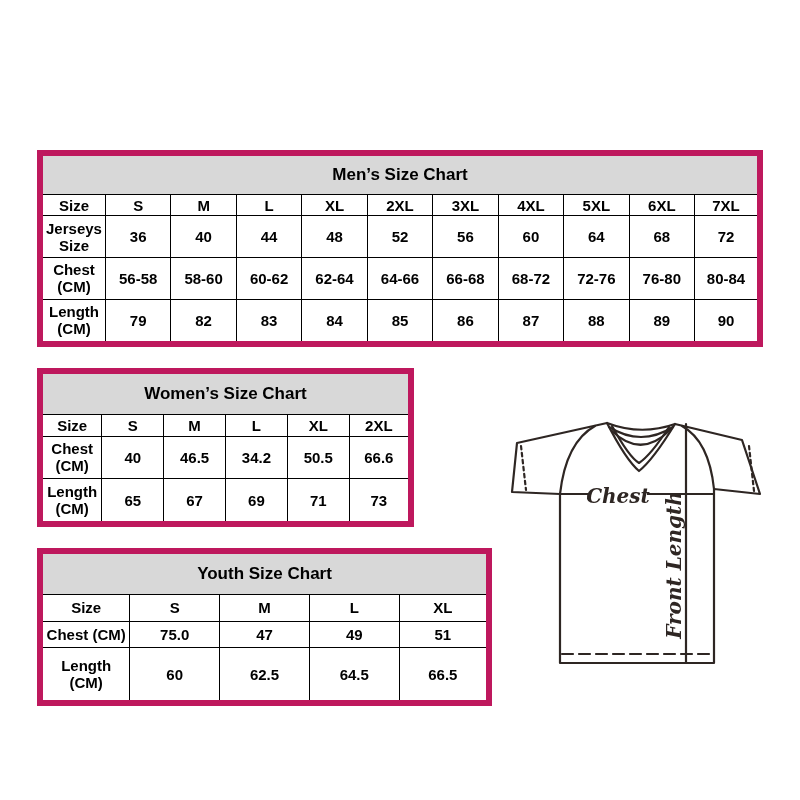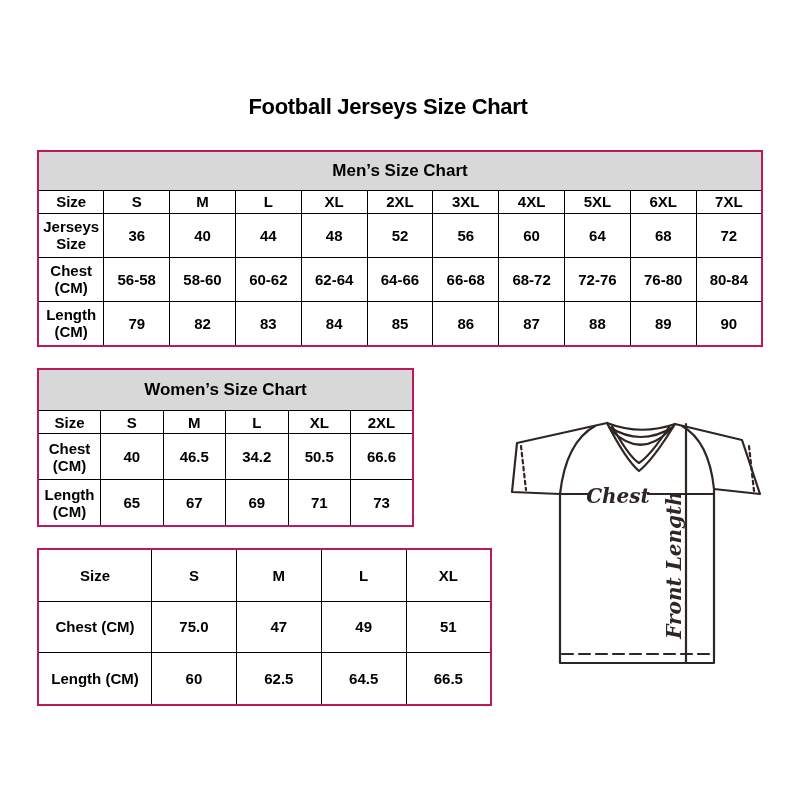--- a/index.html
+++ b/index.html
@@ -10,41 +10,40 @@
   #page-title{
     position:absolute;left:0;top:94px;width:776px;text-align:center;
     font-size:22px;font-weight:bold;letter-spacing:-0.3px;
   }
   .tbl-host{position:absolute;}
   #mens-table{left:37px;top:150px;width:726px;height:197px;}
   #womens-table{left:37px;top:368px;width:377px;height:159px;}
   #youth-table{left:37px;top:548px;width:455px;height:158px;}
   table.size-table{
     width:100%;height:100%;border-collapse:collapse;table-layout:fixed;
-    border:2px solid #be185d;
+    border:6px solid #be185d;
   }
   .size-table th,.size-table td{
     border:1.5px solid #000;text-align:center;vertical-align:middle;
     font-weight:bold;font-size:15px;padding:0;font-family:"Liberation Sans",sans-serif;
   }
   .size-table .tbl-title{background:#d8d8d8;font-size:17px;height:40px;}
   #mens-table .tbl-title{height:38px;}
   .size-table .rowlabel{width:112px;}
   #jersey-diagram{position:absolute;left:505px;top:415px;}
   .jersey-label{
     font-family:"DejaVu Serif","Liberation Serif",serif;
     font-style:italic;font-weight:bold;font-size:20px;fill:#2e2623;
   }
 </style>
 </head>
 <body>
 
 <div id="canvas">
 
-  <div id="page-title">Football Jerseys Size Chart</div>
 
   <div id="mens-table" class="tbl-host">
       <table class="size-table">
         <tbody>
           <tr>
             <th colspan="11" class="tbl-title">Men’s Size Chart</th>
           </tr>
           <tr>
             <th class="rowlabel">Size</th>
             <th>S</th>
@@ -132,20 +131,23 @@
             <td>73</td>
           </tr>
         </tbody>
       </table>
     </div>
 
   <div id="youth-table" class="tbl-host">
       <table class="size-table">
         <tbody>
           <tr>
+            <th colspan="5" class="tbl-title">Youth Size Chart</th>
+          </tr>
+          <tr>
             <th class="rowlabel">Size</th>
             <th>S</th>
             <th>M</th>
             <th>L</th>
             <th>XL</th>
           </tr>
           <tr>
             <th class="rowlabel">Chest (CM)</th>
             <td>75.0</td>
             <td>47</td>

